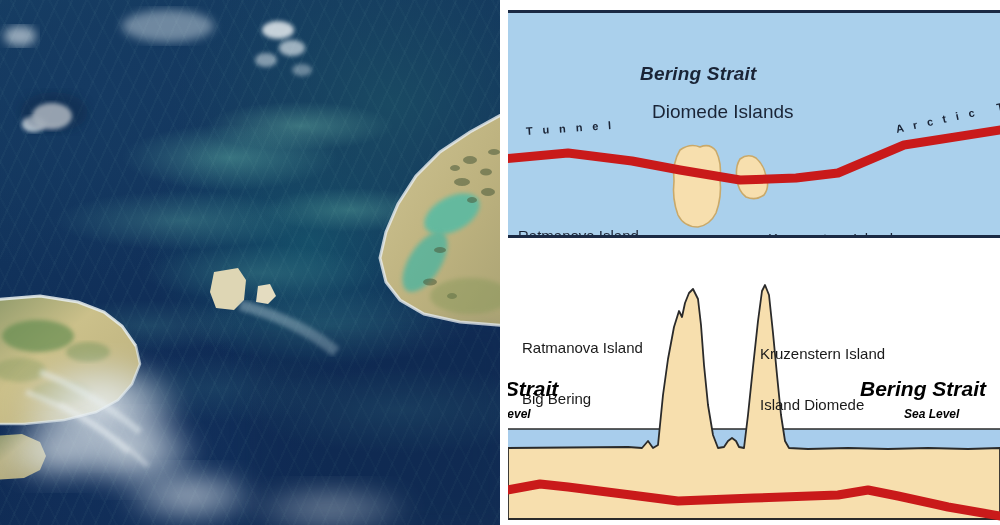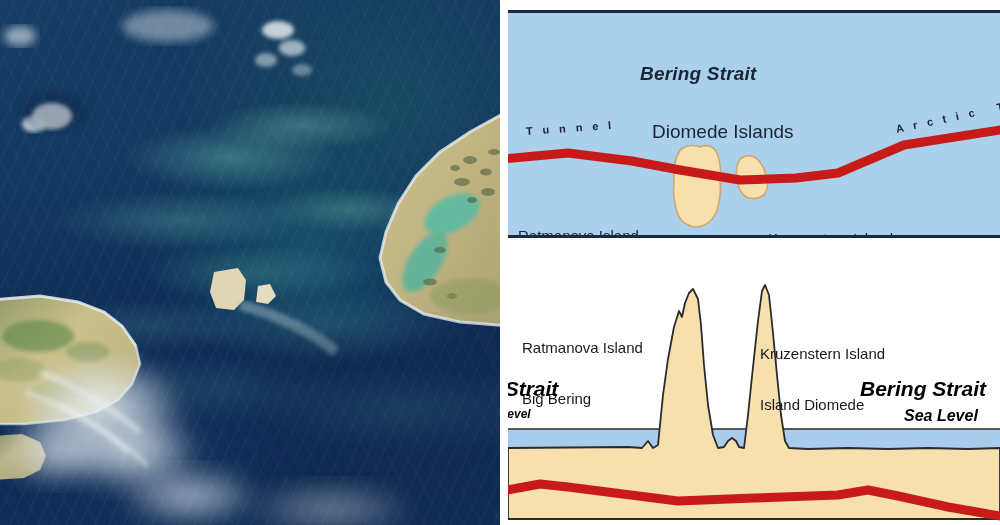--- a/index.html
+++ b/index.html
@@ -83,21 +83,21 @@
 
   .lbl { position: absolute; color: #1a2436; white-space: pre; }
 
   #plan-title {
     left: 132px; top: 50px;
     font-size: 19px; font-weight: bold; font-style: italic;
     letter-spacing: .2px;
   }
   #plan-subtitle {
     left: 144px; top: 88px;
-    font-size: 19px; font-weight: normal; margin-top: 20px;
+    font-size: 19px; font-weight: normal;
   }
   #plan-label-ratmanova {
     left: 10px; top: 180px;
     font-size: 15px; line-height: 17px;
   }
   #plan-label-kruzenstern {
     left: 260px; top: 183px;
     font-size: 15px; line-height: 17px;
   }
 
@@ -142,21 +142,21 @@
   #sec-sealevel-left {
     left: -8px; top: 152px;
     font-size: 12px; font-weight: bold; font-style: italic; color:#000;
   }
   #sec-strait-right {
     left: 352px; top: 122px;
     font-size: 21px; font-weight: bold; font-style: italic; color:#000;
   }
   #sec-sealevel-right {
     left: 396px; top: 152px;
-    font-size: 16px; font-weight: bold; font-style: italic; color:#000;
+    font-size: 12px; font-weight: bold; font-style: italic; color:#000;
   }
 </style>
 </head>
 <body>
 
 <div id="root">
 
   <div id="satellite-panel">
     <div class="sat-layer sat-ocean-base"></div>
     <div class="sat-layer sat-plumes"></div>

